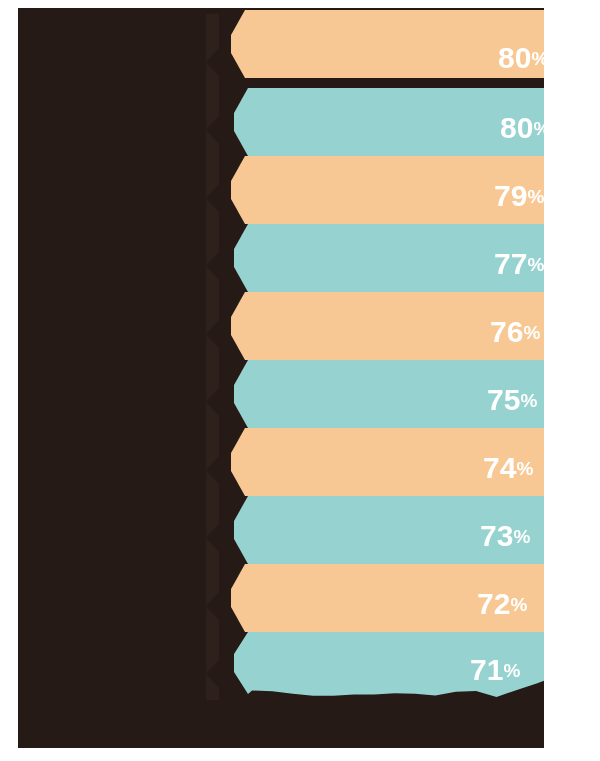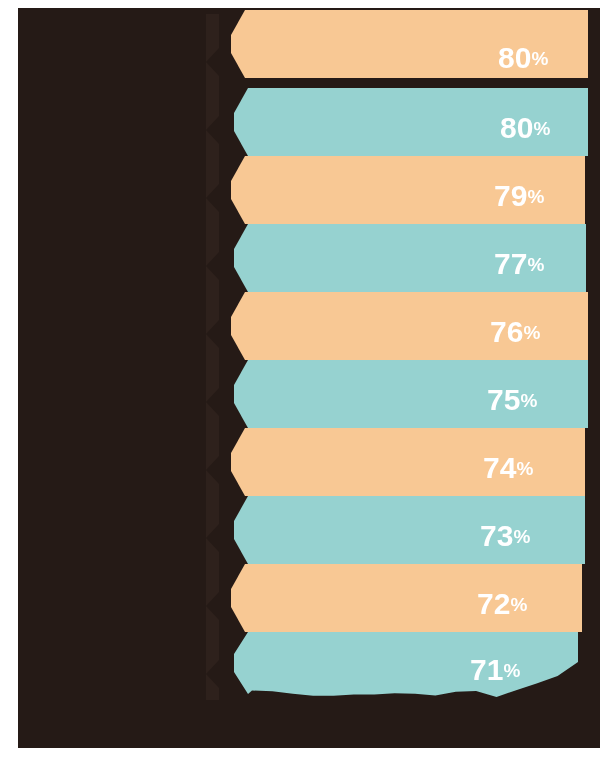--- a/index.html
+++ b/index.html
@@ -6,21 +6,21 @@
   html, body {
     margin: 0;
     padding: 0;
     background: #ffffff;
   }
   body {
     font-family: "Liberation Sans", sans-serif;
   }
   #stage {
     position: relative;
-    width: 600px;
+    width: 544px;
     height: 761px;
     background: #c4b5fd;
     overflow: hidden;
   }
   #chart-svg {
     position: absolute;
     left: 0;
     top: 0;
     width: 600px;
     height: 761px;

